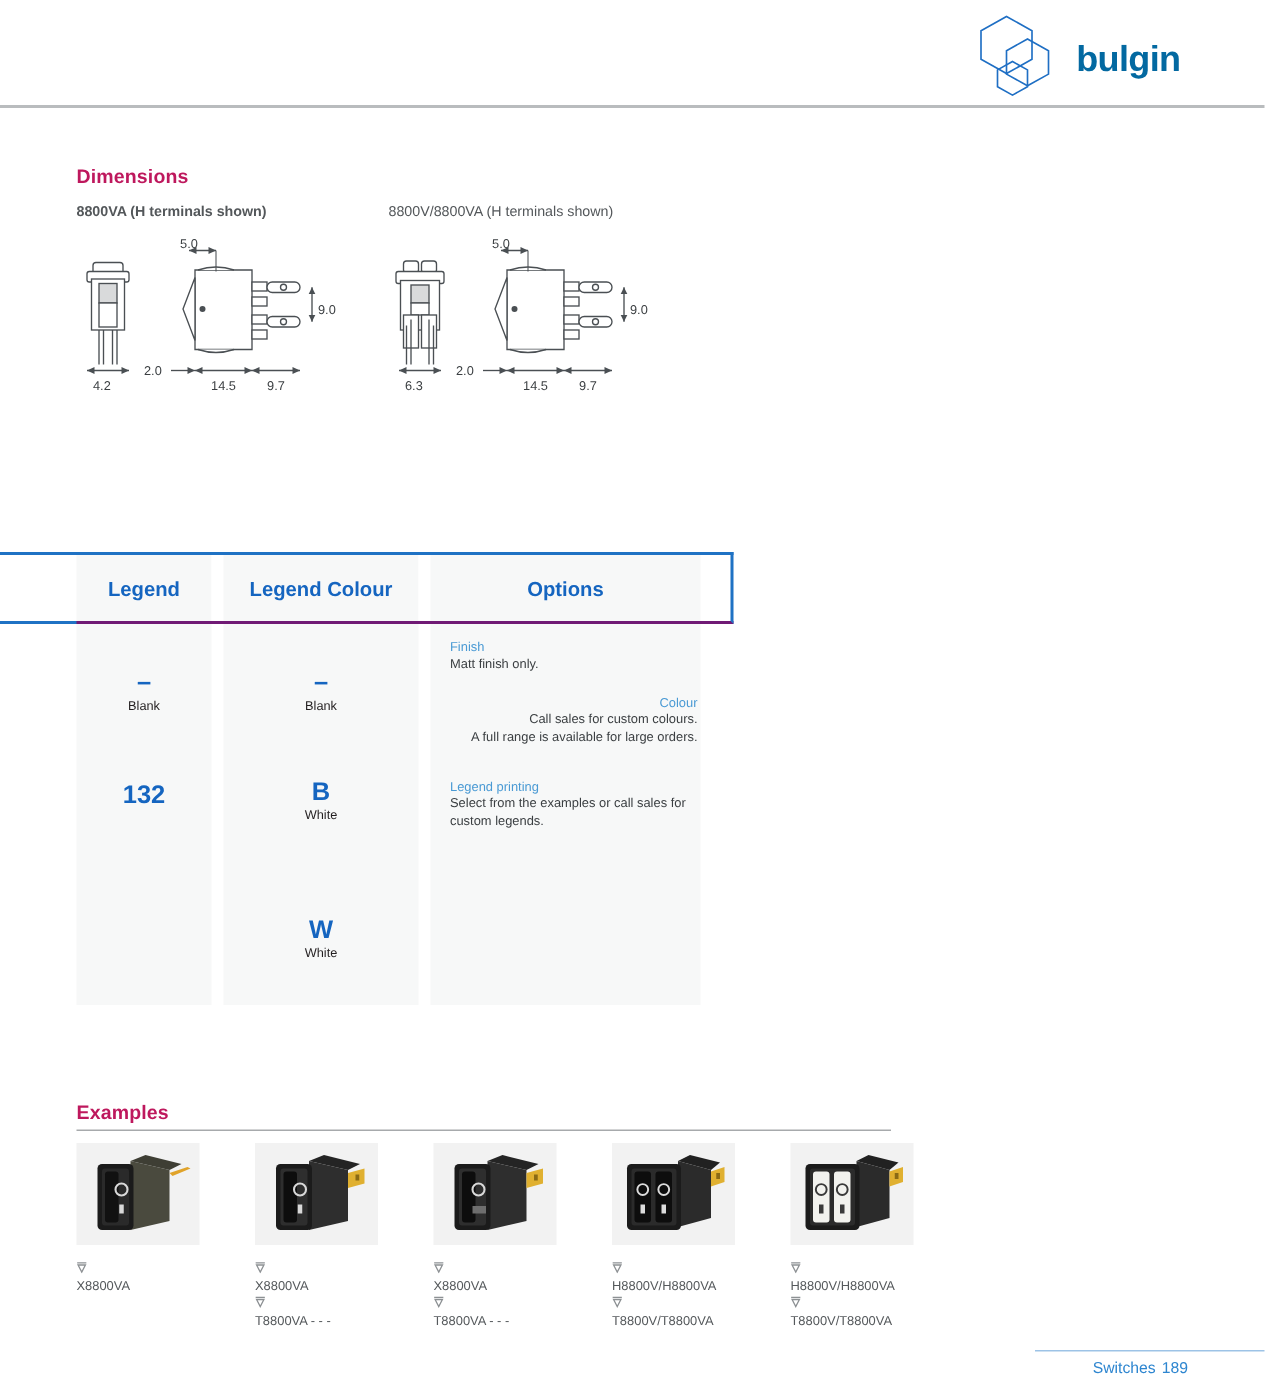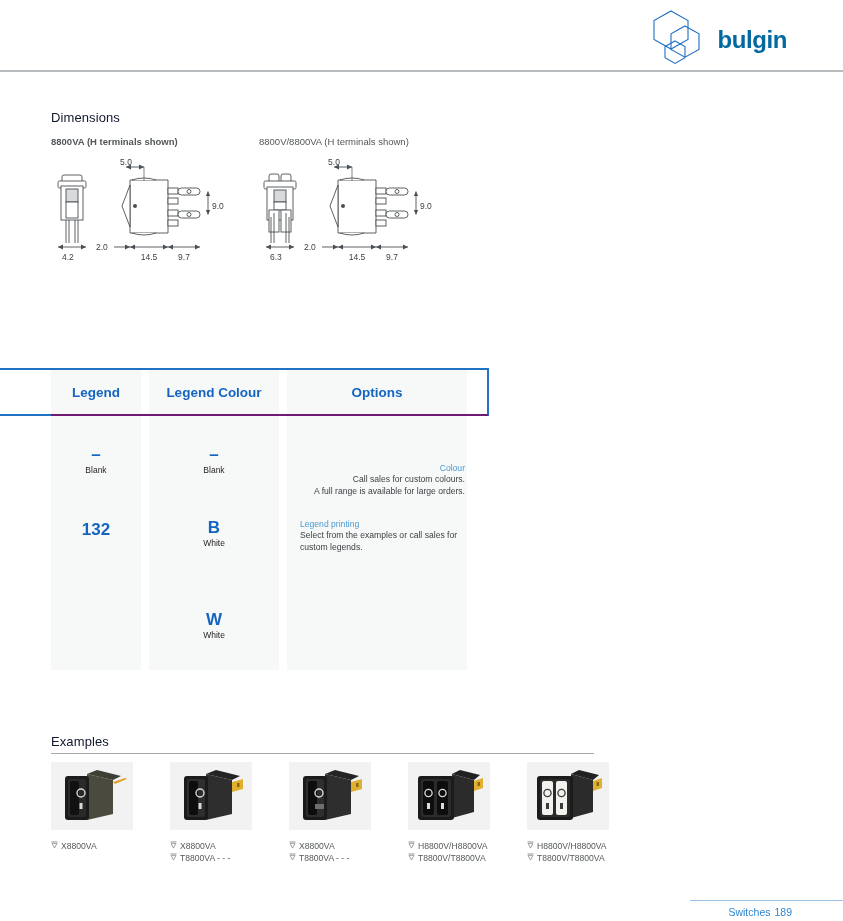--- a/index.html
+++ b/index.html
@@ -30,21 +30,21 @@
   .brand-mark{ width:60px; height:60px; display:block; }
   .brand-name{
     font-size:24px; font-weight:bold; color:#0369a1;
     letter-spacing:-0.4px; line-height:1;
     position:relative; top:2px;
   }
 
   
   .section-heading{
     position:absolute;
-    font-size:13px; font-weight:normal; color:#0f172a;
+    font-size:13px; font-weight:bold; color:#be185d;
     letter-spacing:0.1px;
   }
   #dimensions-heading{ left:51px; top:110px; }
   #examples-heading{ left:51px; top:734px; }
 
   .examples-rule{
     position:absolute; left:51px; top:753px; width:543px; height:1px;
     background:#a7aaac;
   }
 
@@ -125,21 +125,21 @@
     display:flex; gap:37px;
   }
   .example{ width:82px; }
   .example-photo{
     width:82px; height:68px; background:#f2f2f2;
     position:relative; overflow:hidden;
   }
   .example-caption{
     margin-top:10px; font-size:8.6px; color:#55595c; line-height:1.45;
   }
-  .cap-line{ display:flex; align-items:flex-start; gap:3px; white-space:nowrap; }
+  .cap-line{ display:flex; align-items:flex-start; gap:3px; white-space:nowrap;flex-direction:column; }
   .tri{
     display:inline-block; width:7px; height:8px;
     position:relative; top:1px; flex:none;
   }
 
   
   .footer-rule{
     position:absolute; left:690px; top:900px; width:153px; height:1px;
     background:#9dc3e6;
   }
@@ -325,20 +325,24 @@
       </div>
       <div class="legend-entry" style="top:195px;">
         <div class="legend-code">W</div>
         <div class="legend-label">White</div>
       </div>
     </div>
 
     <div class="cell-gap"></div>
 
     <div class="cell options">
+      <div class="opt-block" style="top:10px;">
+        <div class="opt-title">Finish</div>
+        <div class="opt-line">Matt finish only.</div>
+      </div>
       <div class="opt-block" style="top:47px;text-align:right;">
         <div class="opt-title">Colour</div>
         <div class="opt-line">Call sales for custom colours.</div>
         <div class="opt-line">A full range is available for large orders.</div>
       </div>
       <div class="opt-block" style="top:103px;">
         <div class="opt-title">Legend printing</div>
         <div class="opt-line">Select from the examples or call sales for</div>
         <div class="opt-line">custom legends.</div>
       </div>

